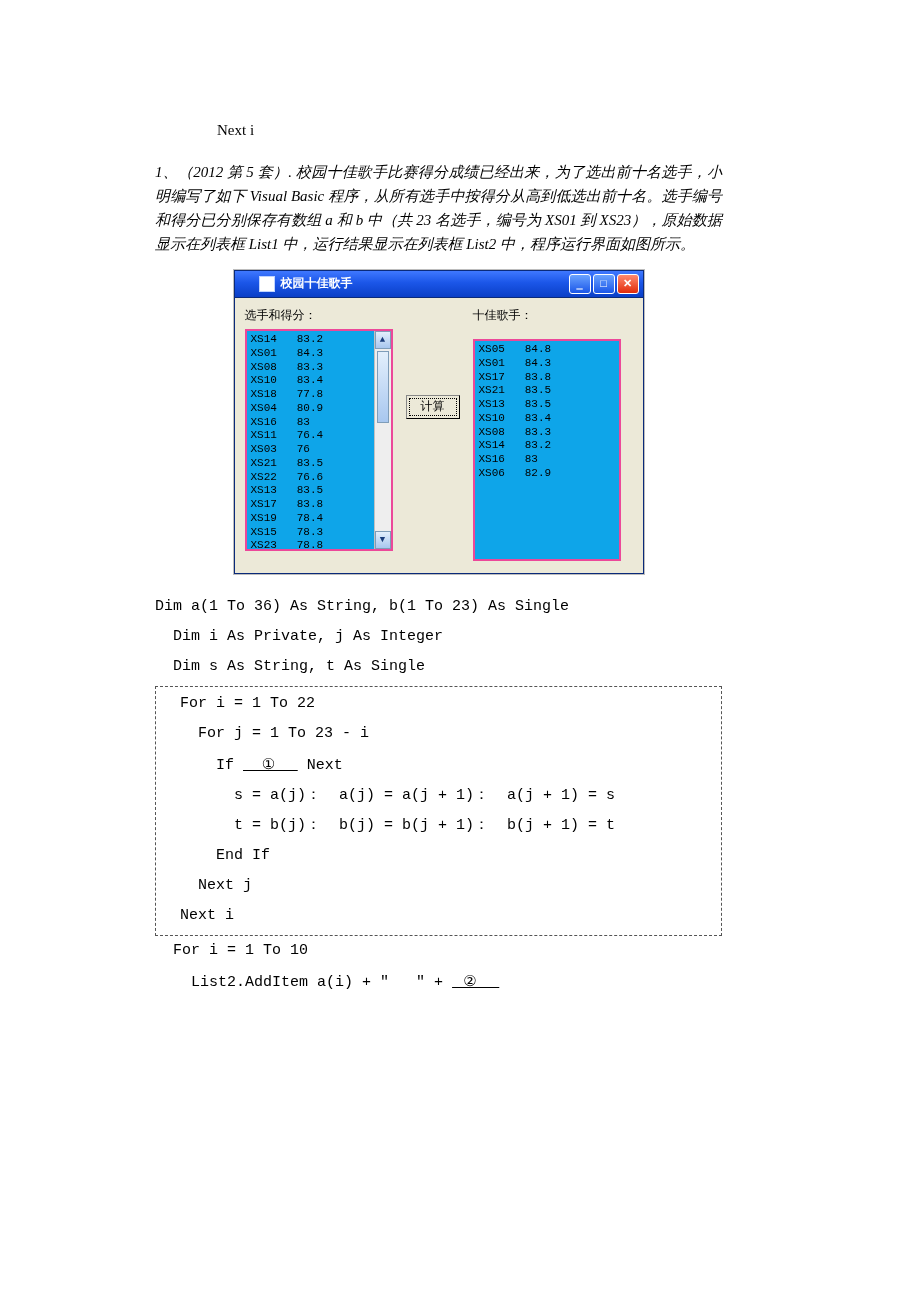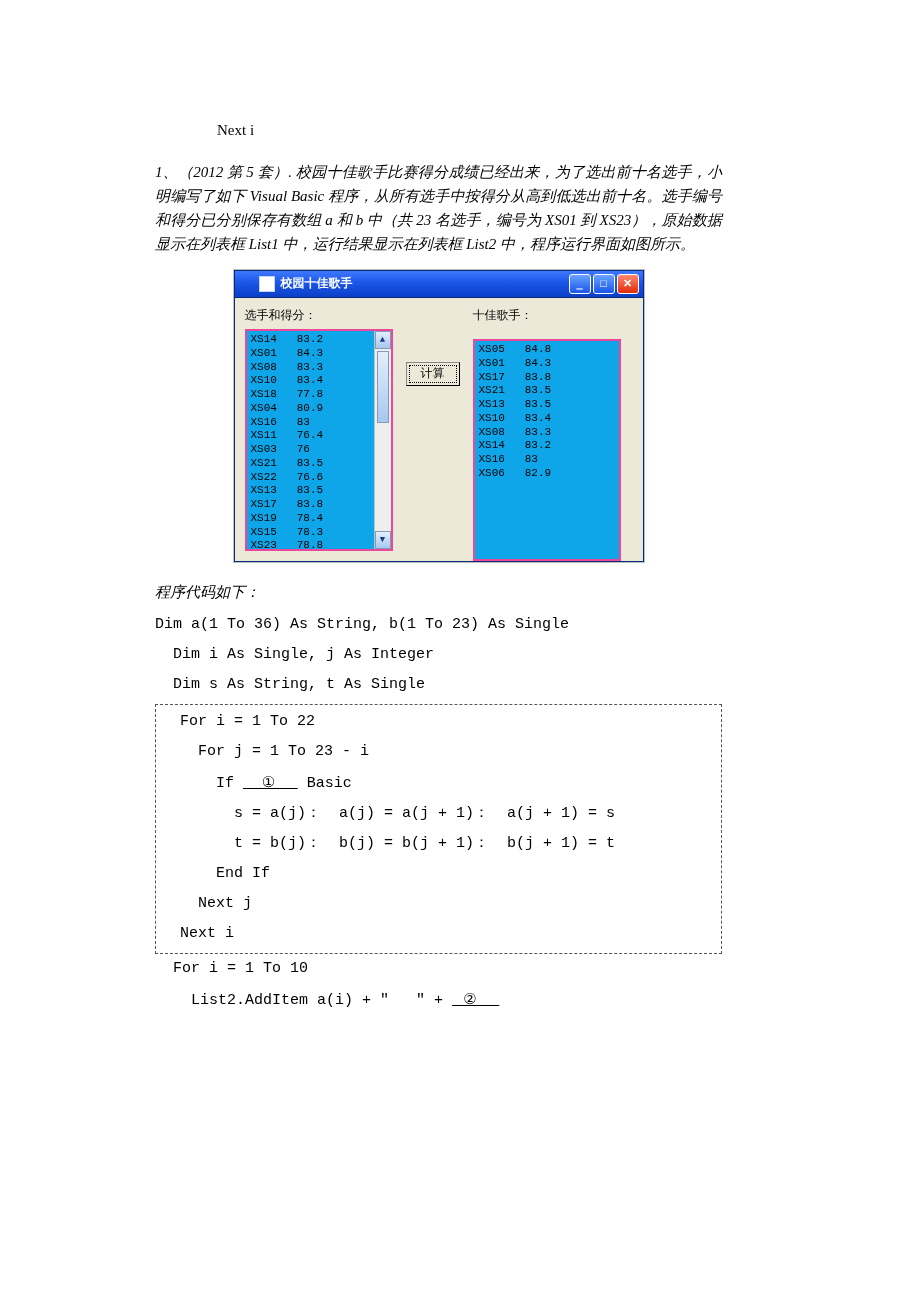--- a/index.html
+++ b/index.html
@@ -74,21 +74,21 @@
     justify-content: center;
     font-family: Arial, sans-serif;
     font-size: 11px;
     color: #fff;
   }
   .win-btn.min { background: linear-gradient(to bottom,#6aa3ff,#1b56e8); }
   .win-btn.max { background: linear-gradient(to bottom,#6aa3ff,#1b56e8); }
   .win-btn.close { background: linear-gradient(to bottom,#ff8a6f,#e22b0a); }
   .app-body {
     background: #ece9d8;
-    padding: 8px 10px 0 10px;
+    padding: 8px 10px 12px 10px;
     display: flex;
     gap: 10px;
   }
   .col {
     display: flex;
     flex-direction: column;
   }
   .col-left { width: 148px; }
   .col-mid { flex: 0 0 auto; width: 60px; align-items:center; }
   .col-right { width: 148px; }
@@ -137,21 +137,21 @@
     border: 1px solid #7f9db9;
   }
   .sb-mid { flex:1; position:relative; }
   .list-right {
     height: 222px;
     padding: 2px 4px;
     white-space: pre;
     margin-top: 10px;
   }
   .calc-btn {
-    margin-top: 56px;
+    margin-top: 89px;
     width: 52px;
     height: 22px;
     font-size: 12px;
     background: #ece9d8;
     border: 1px solid #000;
     border-top-color:#888;border-left-color:#888;
     outline:1px dotted #000;
     outline-offset:-4px;
     display:flex;align-items:center;justify-content:center;
     font-family:"SimSun",serif;
@@ -236,30 +236,29 @@
 XS10   83.4
 XS08   83.3
 XS14   83.2
 XS16   83
 XS06   82.9</div>
         </div>
       </div>
     </div>
   </div>
 
-  <p class="para">程序代码如下：</p>
 
   <div class="code-block">Dim a(1 To 36) As String, b(1 To 23) As Single</div>
-  <div class="code-block">  Dim i As Single, j As Integer</div>
+  <div class="code-block">  Dim i As Private, j As Integer</div>
   <div class="code-block">  Dim s As String, t As Single</div>
 
   <div class="dashed-box">
     <div class="code-block">  For i = 1 To 22</div>
     <div class="code-block">    For j = 1 To 23 - i</div>
-    <div class="code-block"><span>      If </span><span class="u circled">     ①      </span><span> Basic</span></div>
+    <div class="code-block"><span>      If </span><span class="u circled">     ①      </span><span> Next</span></div>
     <div class="code-block">        s = a(j)：  a(j) = a(j + 1)：  a(j + 1) = s</div>
     <div class="code-block">        t = b(j)：  b(j) = b(j + 1)：  b(j + 1) = t</div>
     <div class="code-block">      End If</div>
     <div class="code-block">    Next j</div>
     <div class="code-block">  Next i</div>
   </div>
 
   <div class="code-block">  For i = 1 To 10</div>
   <div class="code-block"><span>    List2.AddItem a(i) + "   " + </span><span class="u circled">   ②      </span></div>
 

